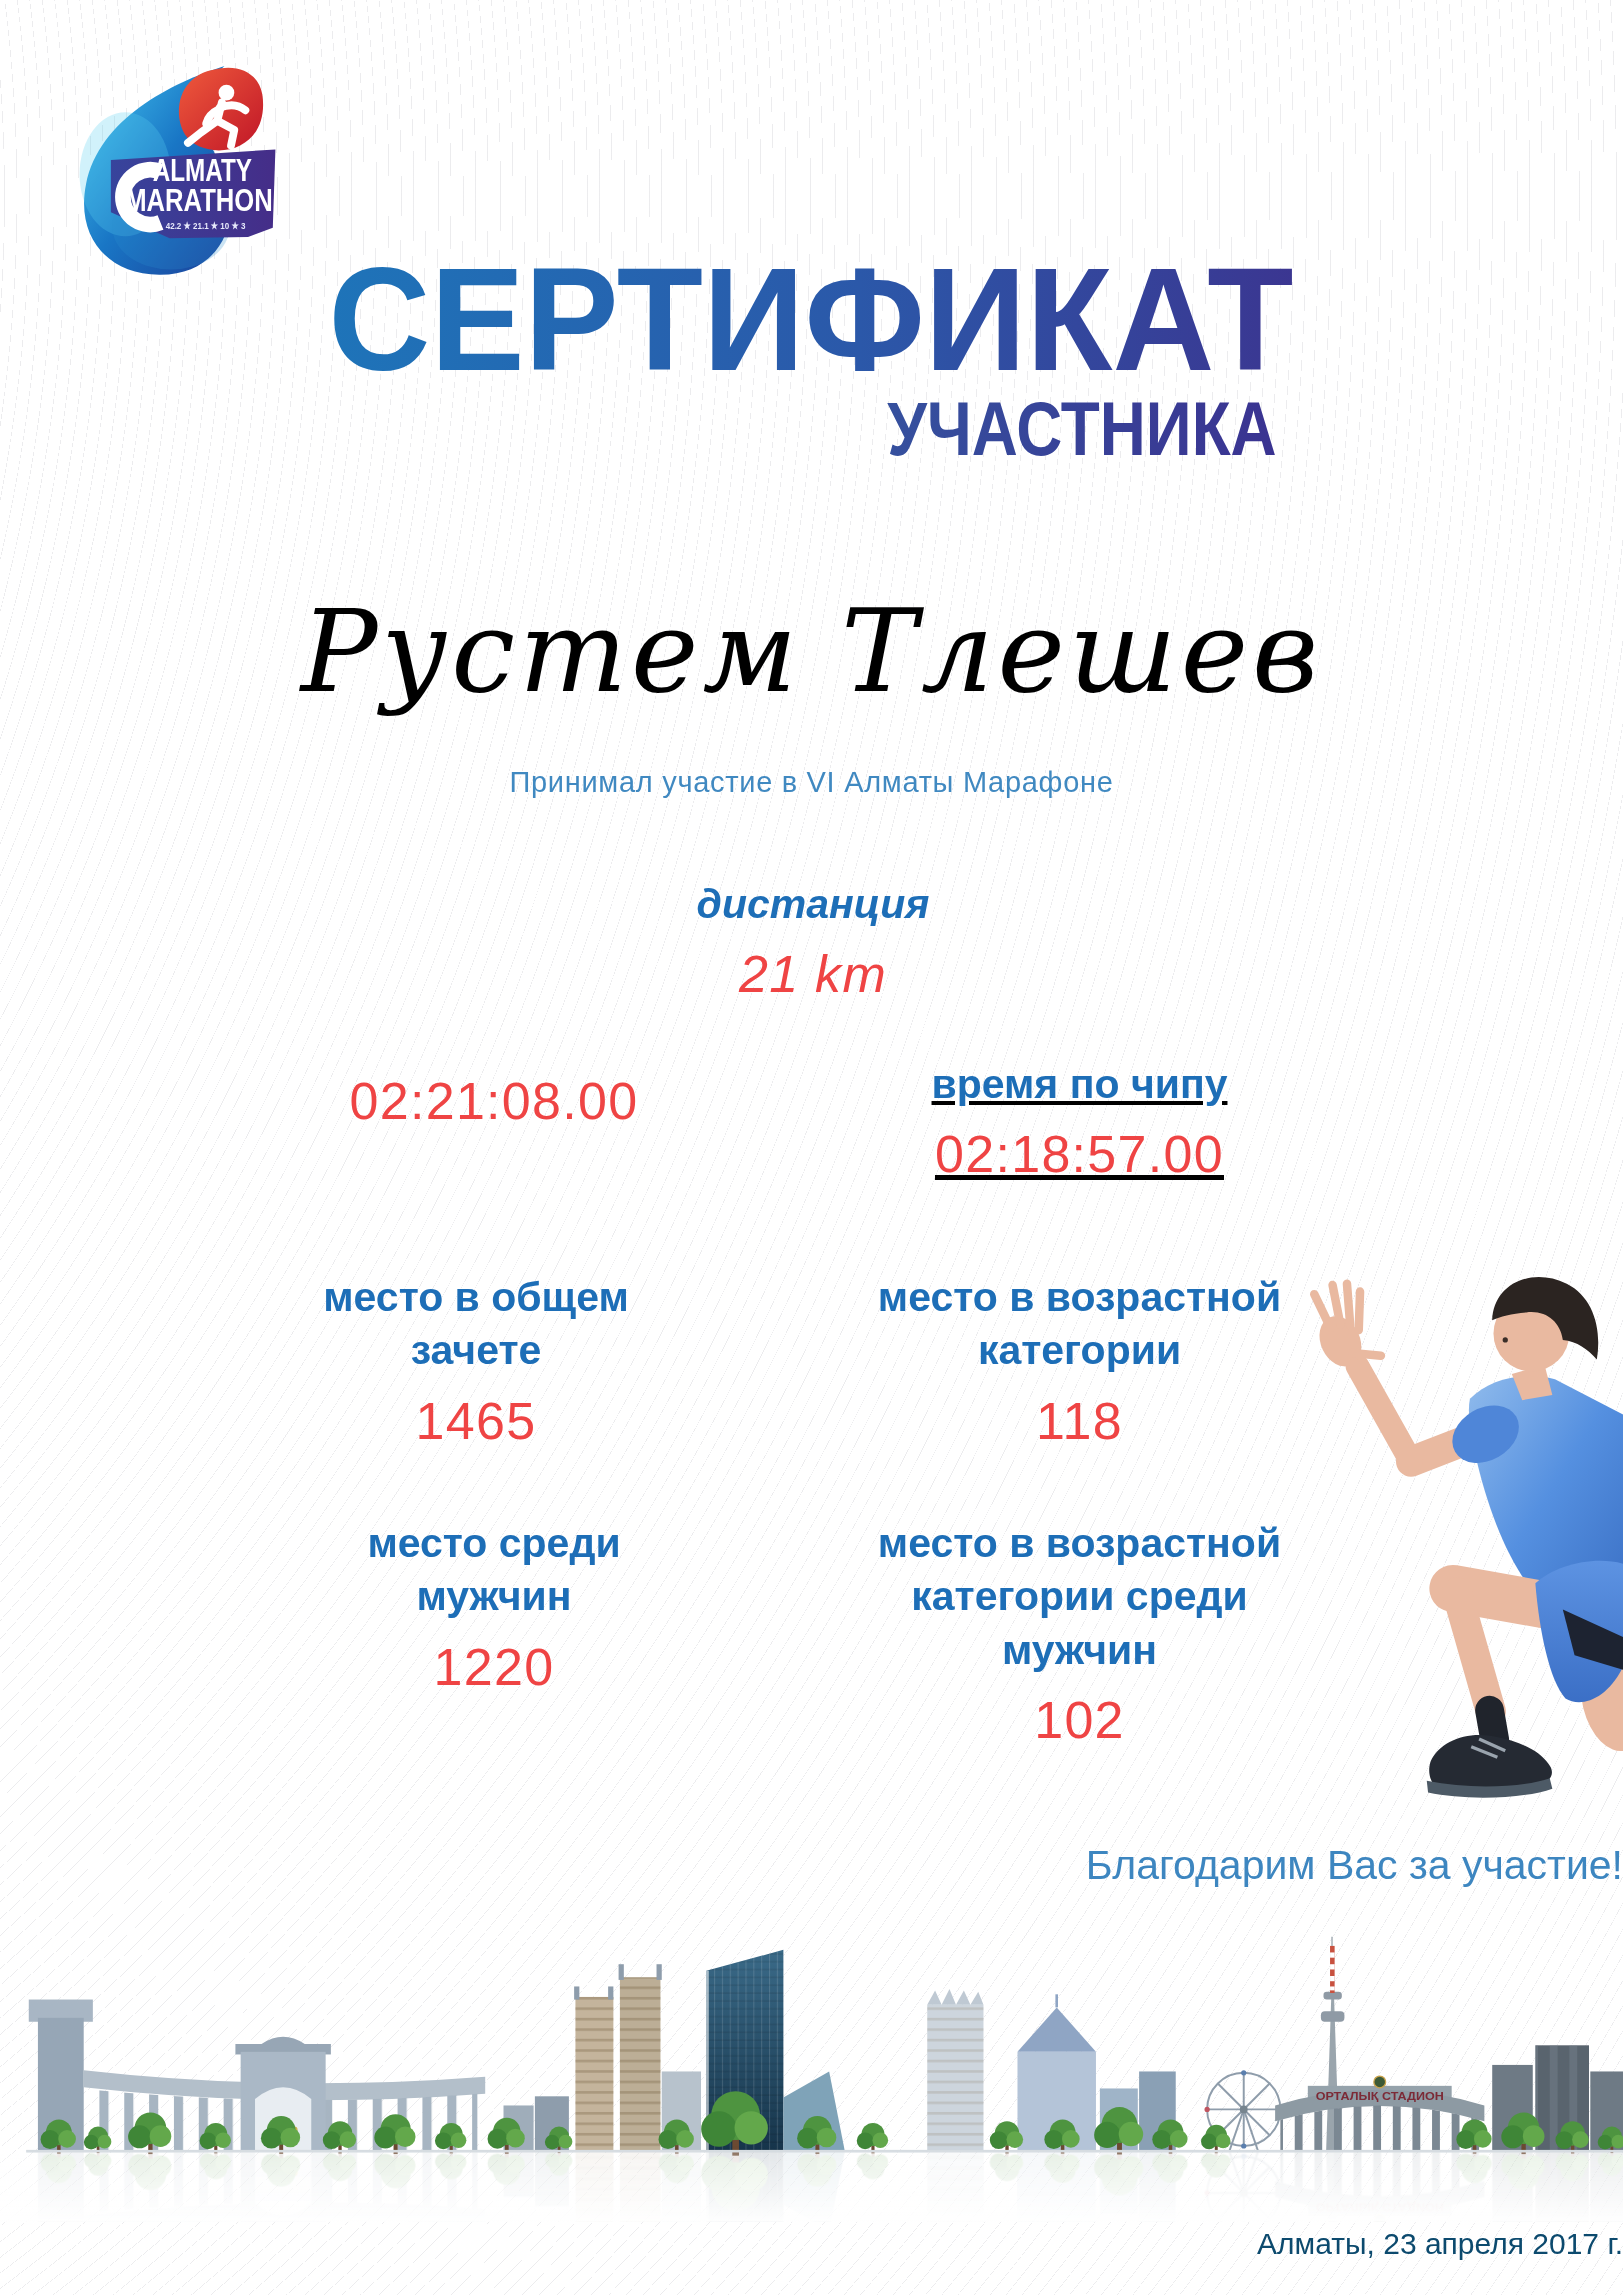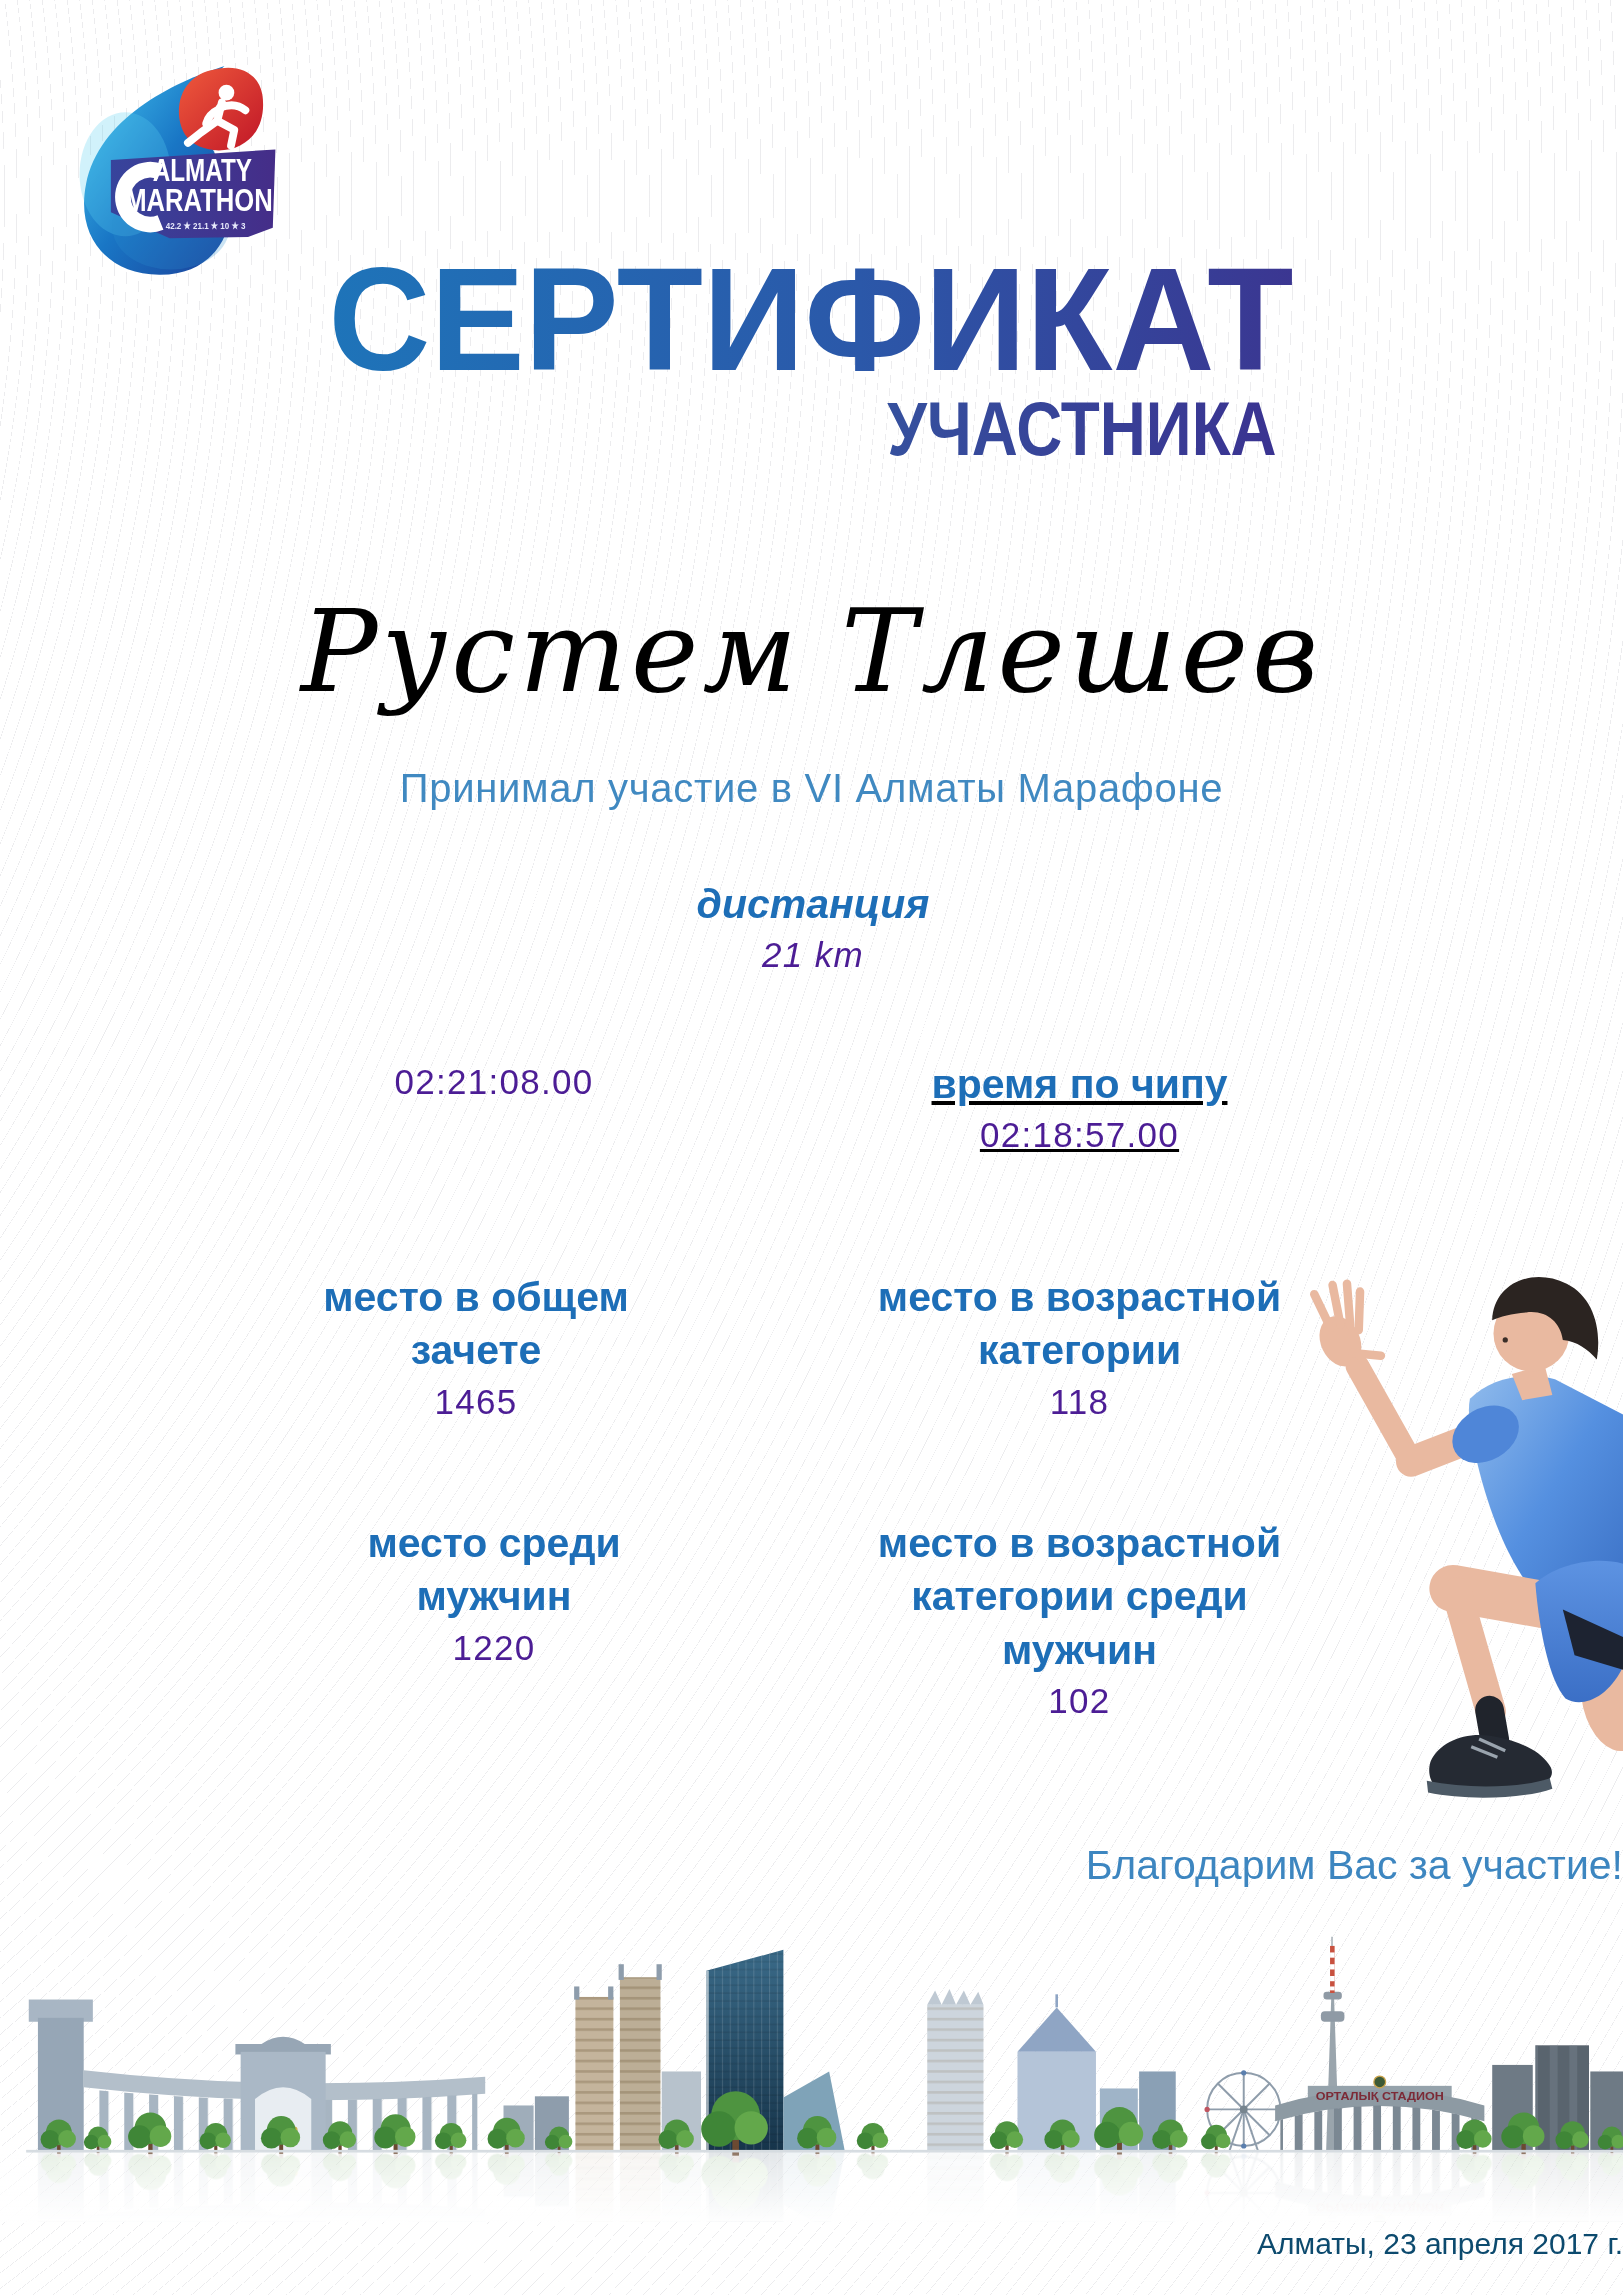--- a/index.html
+++ b/index.html
@@ -17,25 +17,25 @@
   .title-svg text{font-family:"Liberation Sans",sans-serif;font-weight:800;font-size:225px;}
   .subtitle-svg{position:absolute;left:886px;top:391px;width:392px;height:82px;z-index:2;}
   .subtitle-svg text{font-family:"Liberation Sans",sans-serif;font-weight:800;font-size:116px;}
   .name{
     position:absolute;left:0;right:0;top:585px;text-align:center;z-index:2;
     font-family:"DejaVu Serif",serif;font-style:italic;font-size:114px;
     color:#000000;letter-spacing:3.9px;
   }
   .participation{
     position:absolute;left:0;right:0;top:766px;text-align:center;z-index:2;
-    font-size:40px;color:#4089c1;letter-spacing:0.7px;
+    font-size:29px;color:#4089c1;letter-spacing:0.7px;
   }
   .stat{position:absolute;text-align:center;z-index:2;}
   .stat-label{font-size:41px;font-weight:700;color:#1d6eb7;line-height:1.3;}
-  .stat-value{font-size:35px;color:#4c1d95;margin-top:4px;letter-spacing:1.3px;}
+  .stat-value{font-size:52px;color:#ef4444;margin-top:13px;letter-spacing:1.3px;}
   .thanks{
     position:absolute;left:0;right:0;top:1842px;text-align:right;z-index:2;
     font-size:41px;color:#3d86c0;
   }
   .skyline{position:absolute;left:0;top:1934px;width:1623px;height:288px;z-index:1;}
   .footer-date{
     position:absolute;left:0;right:0;top:2227px;text-align:right;z-index:2;
     font-size:30px;color:#0c4a6e;
   }
   .runner{position:absolute;left:1275px;top:1243px;width:348px;height:589px;z-index:1;}

